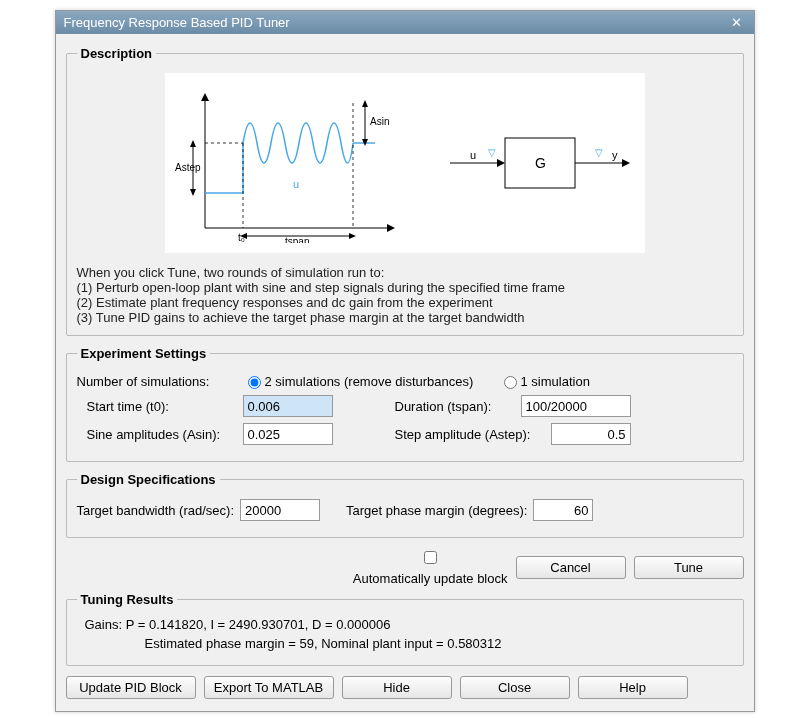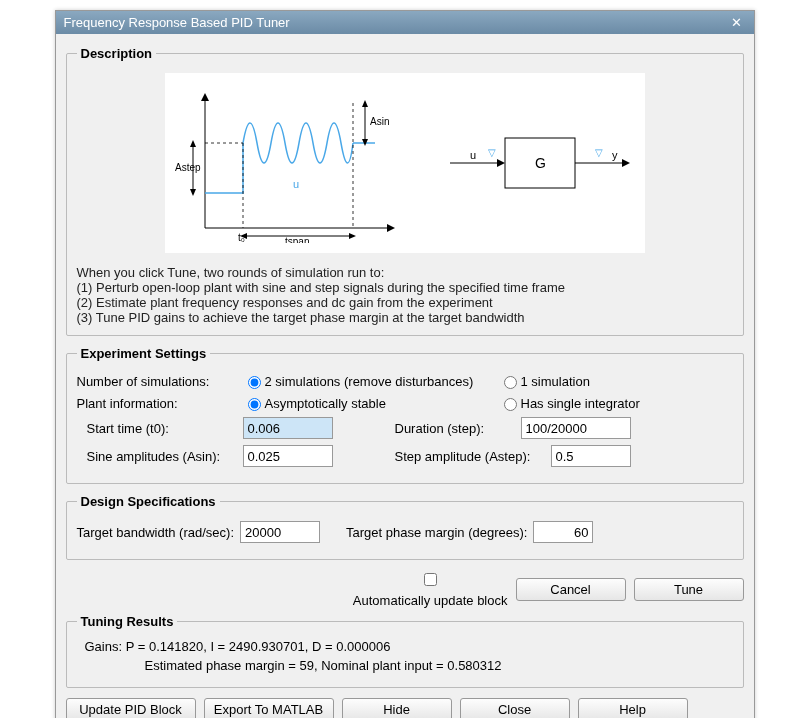--- a/index.html
+++ b/index.html
@@ -206,46 +206,35 @@
         <span class="radgrp">
           <input type="radio" name="sim" checked="" style="">
           <span class="radio-lbl">2 simulations (remove disturbances)</span>
         </span>
         <span class="radgrp2">
           <input type="radio" name="sim" style="">
           <span>1 simulation</span>
         </span>
       </div>
 
-      <div class="row">
-        <span class="col1">Plant information:</span>
-        <span class="radgrp">
-          <input type="radio" name="plant" checked="" style="">
-          <span class="radio-lbl">Asymptotically stable</span>
-        </span>
-        <span class="radgrp2">
-          <input type="radio" name="plant" style="">
-          <span>Has single integrator</span>
-        </span>
-      </div>
 
       <div class="row">
         <span class="col1" style="padding-left:10px">Start time (t0):</span>
         <input type="text" class="sel" style="width: 90px;" value="0.006">
         <span style="width:50px"></span>
-        <span style="width:120px">Duration (step):</span>
+        <span style="width:120px">Duration (tspan):</span>
         <input type="text" style="width: 110px;" value="100/20000">
       </div>
 
       <div class="row">
         <span class="col1" style="padding-left:10px">Sine amplitudes (Asin):</span>
         <input type="text" style="width: 90px;" value="0.025">
         <span style="width:50px"></span>
         <span style="width:150px">Step amplitude (Astep):</span>
-        <input type="text" style="width: 80px;" value="0.5">
+        <input type="text" style="width: 80px; text-align: right;" value="0.5">
       </div>
     </fieldset>
 
     <fieldset>
       <legend>Design Specifications</legend>
       <div class="row">
         <span>Target bandwidth (rad/sec):</span>
         <input type="text" style="width: 80px;" value="20000">
         <span style="width:14px"></span>
         <span>Target phase margin (degrees):</span>

